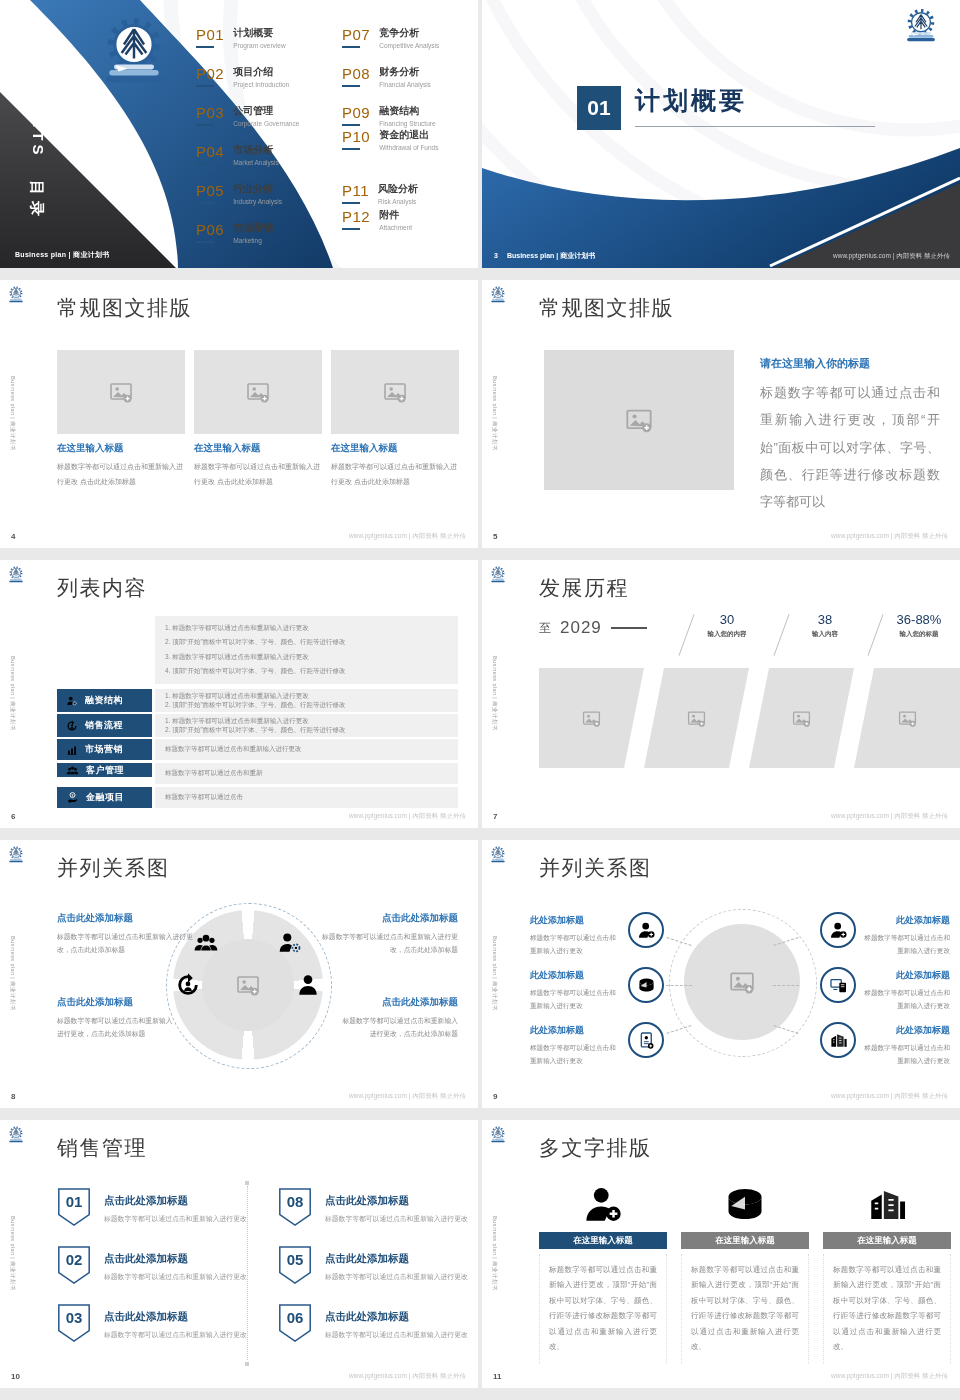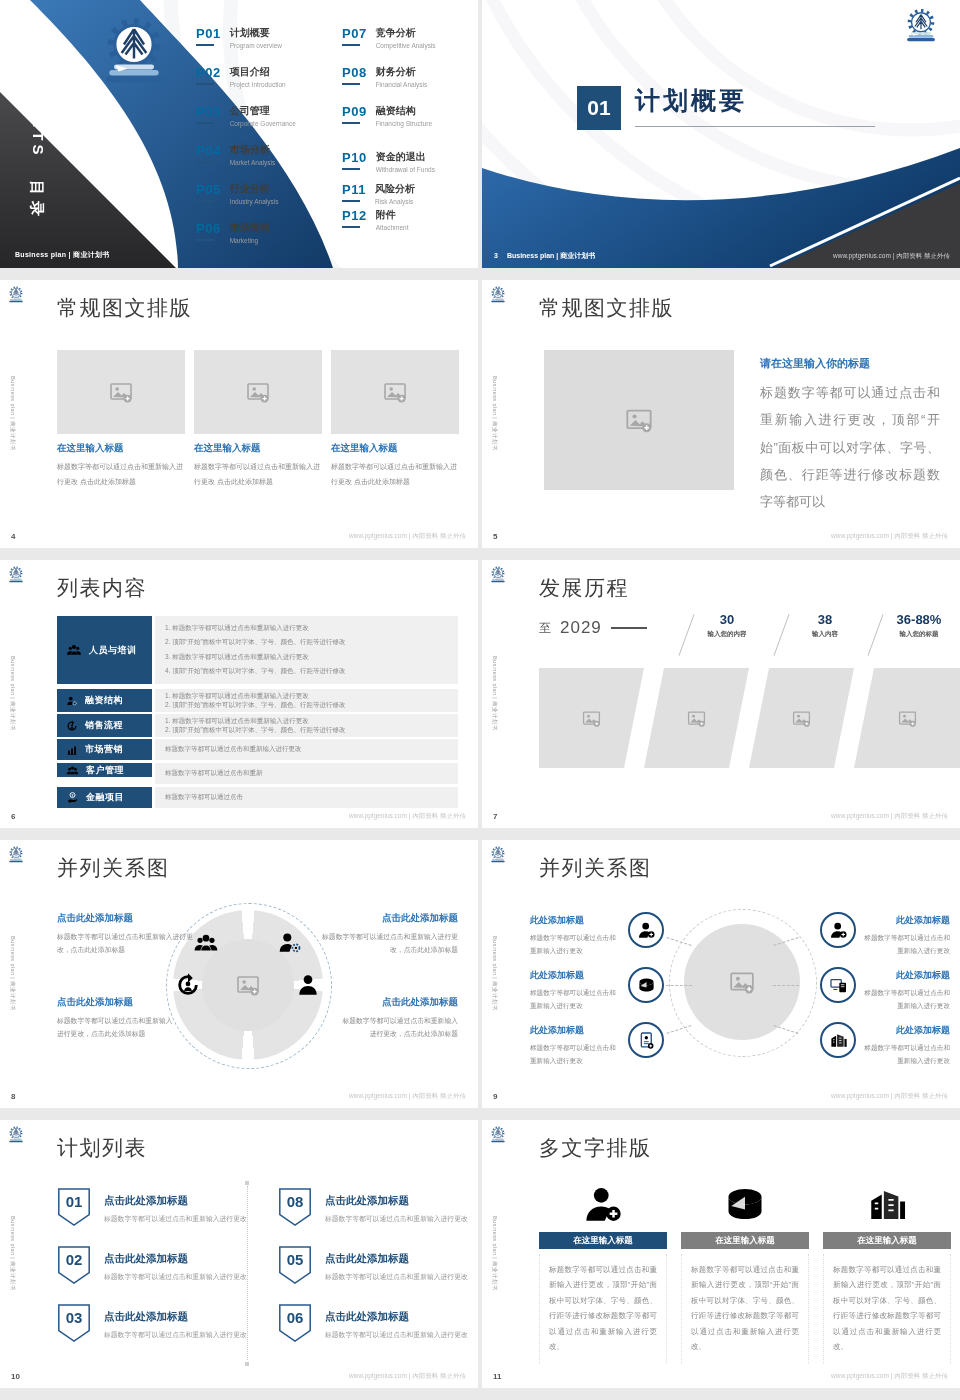--- a/index.html
+++ b/index.html
@@ -14,34 +14,34 @@
   .page-num{left:11px;bottom:7px;font-size:8px;font-weight:bold;color:#555;}
   .credit{right:12px;bottom:7px;font-size:6.5px;color:#c6c6c6;}
   .gtext{color:#8a8a8a;}
   .bluehead{color:#2E74B5;font-weight:bold;}
   .ph{background:#e2e2e2;display:flex;align-items:center;justify-content:center;color:#a8a8a8;}
   
   .v-en{left:47px;top:44px;transform:rotate(90deg);transform-origin:left top;color:#fff;font-weight:bold;font-size:15px;letter-spacing:4px;white-space:nowrap;}
   .v-cn{left:46px;top:180px;transform:rotate(90deg);transform-origin:left top;color:#fff;font-weight:bold;font-size:15px;letter-spacing:6px;white-space:nowrap;}
   .cover-footer{left:15px;bottom:8px;color:#fff;font-size:7px;font-weight:bold;letter-spacing:.3px;}
   .toc-entry{display:flex;gap:9px;width:140px;}
-  .toc-num{font-size:13px;font-weight:bold;color:#0369a1;letter-spacing:.5px;}
+  .toc-num{font-size:15px;font-weight:normal;color:#a16207;letter-spacing:.5px;}
   .toc-ul{width:18px;height:2px;background:#24527e;margin-top:3px;}
   .toc-cn{font-size:10px;font-weight:bold;color:#3d3d3d;}
   .toc-en{font-size:6.5px;color:#9b9b9b;margin-top:2px;}
   
   .sec-box{left:95px;top:86px;width:44px;height:44px;background:#1F4E79;color:#fff;font-size:21px;font-weight:bold;display:flex;align-items:center;justify-content:center;}
   .sec-title{left:153px;top:84px;font-size:25px;font-weight:bold;color:#17375E;letter-spacing:3px;}
   .sec-line{left:153px;top:126px;width:240px;height:1px;background:#9aa3ad;}
   .sec-body{left:153px;top:136px;width:247px;font-size:7.8px;line-height:1.75;color:#666;text-align:justify;}
   .sec-footer-l{left:12px;bottom:7px;color:#fff;font-size:7px;display:flex;gap:9px;align-items:baseline;}
   .sec-footer-r{right:10px;bottom:7px;color:#cfcfcf;font-size:6.5px;}
   
   .card3{width:128px;}
-  .stat-val{font-size:13px;font-weight:bold;color:#17375E;}
+  .stat-val{font-size:13px;font-weight:normal;color:#17375E;}
   .stat-lab{font-size:6.5px;color:#555;font-weight:bold;margin-top:3px;}
   .slant{border-left:1px solid #c0c0c0;height:44px;transform:rotate(20deg);}
   .para-ph{top:108px;height:100px;background:#e0e0e0;display:flex;align-items:center;justify-content:center;color:#a8a8a8;}
   
   .lrow-box{left:57px;width:95px;background:#1F4E79;color:#fff;display:flex;align-items:center;gap:7px;padding-left:9px;box-sizing:border-box;}
   .lrow-box span{font-size:9px;font-weight:bold;letter-spacing:.5px;}
   .lrow-stripe{left:155px;width:303px;background:#f0f0f0;display:flex;flex-direction:column;justify-content:space-evenly;padding:3px 10px;box-sizing:border-box;}
   .lrow-stripe span{font-size:6.5px;color:#8a8a8a;}
   
   .dashc{border:1px dashed #9fb8cd;border-radius:50%;}
@@ -260,21 +260,21 @@
     <div class="abs toc-entry" style="left:342px;top:104px">
       <div>
           <div class="toc-num">P09</div>
           <div class="toc-ul"></div>
         </div>
       <div>
           <div class="toc-cn">融资结构</div>
           <div class="toc-en">Financing Structure</div>
         </div>
     </div>
-    <div class="abs toc-entry" style="left:342px;top:150px">
+    <div class="abs toc-entry" style="left:342px;top:128px">
       <div>
           <div class="toc-num">P10</div>
           <div class="toc-ul"></div>
         </div>
       <div>
           <div class="toc-cn">资金的退出</div>
           <div class="toc-en">Withdrawal of Funds</div>
         </div>
     </div>
     <div class="abs toc-entry" style="left:342px;top:182px">
@@ -385,26 +385,20 @@
     <div class="abs credit">www.pptgenius.com | 内部资料 禁止外传</div>
   </div>
 
   <div class="slide">
     <svg class="abs mini-logo">
         <use href="#i-logo"></use>
       </svg>
     <div class="abs side-label">Business plan | 商业计划书</div>
     <div class="abs stitle">列表内容</div>
 
-    <div class="abs lrow-box" style="top:56px;height:68px">
-      <svg style="width:16px;height:16px;color:#fff">
-          <use href="#i-people"></use>
-        </svg>
-      <span>人员与培训</span>
-    </div>
     <div class="abs lrow-stripe" style="top:56px;height:68px">
       <span>1.  标题数字等都可以通过点击和重新输入进行更改</span>
       <span>2.  顶部“开始”面板中可以对字体、字号、颜色、行距等进行修改</span>
       <span>3.  标题数字等都可以通过点击和重新输入进行更改</span>
       <span>4.  顶部“开始”面板中可以对字体、字号、颜色、行距等进行修改</span>
     </div>
 
     <div class="abs lrow-box" style="top:129px;height:23px">
       <svg style="width:12px;height:12px;color:#fff">
           <use href="#i-person-gear"></use>
@@ -633,21 +627,21 @@
     </div>
     <div class="abs page-num">9</div>
     <div class="abs credit">www.pptgenius.com | 内部资料 禁止外传</div>
   </div>
 
   <div class="slide">
     <svg class="abs mini-logo">
         <use href="#i-logo"></use>
       </svg>
     <div class="abs side-label">Business plan | 商业计划书</div>
-    <div class="abs stitle">计划列表</div>
+    <div class="abs stitle">销售管理</div>
     <div class="abs" style="left:247px;top:66px;height:174px;border-left:1px dotted #c9c9c9"></div>
     <div class="abs" style="left:245px;top:61px;width:4px;height:4px;background:#cfcfcf"></div>
     <div class="abs" style="left:245px;top:242px;width:4px;height:4px;background:#cfcfcf"></div>
 
     <div class="abs" style="left:57px;top:68px">
       <svg class="shield" viewBox="0 0 34 40">
           <path d="M1 1h32v27l-16 11L1 28z" fill="#fff" stroke="#2a5a8c" stroke-width="1.6"></path>
         </svg>
       <span class="shield-num">01</span>
     </div>

